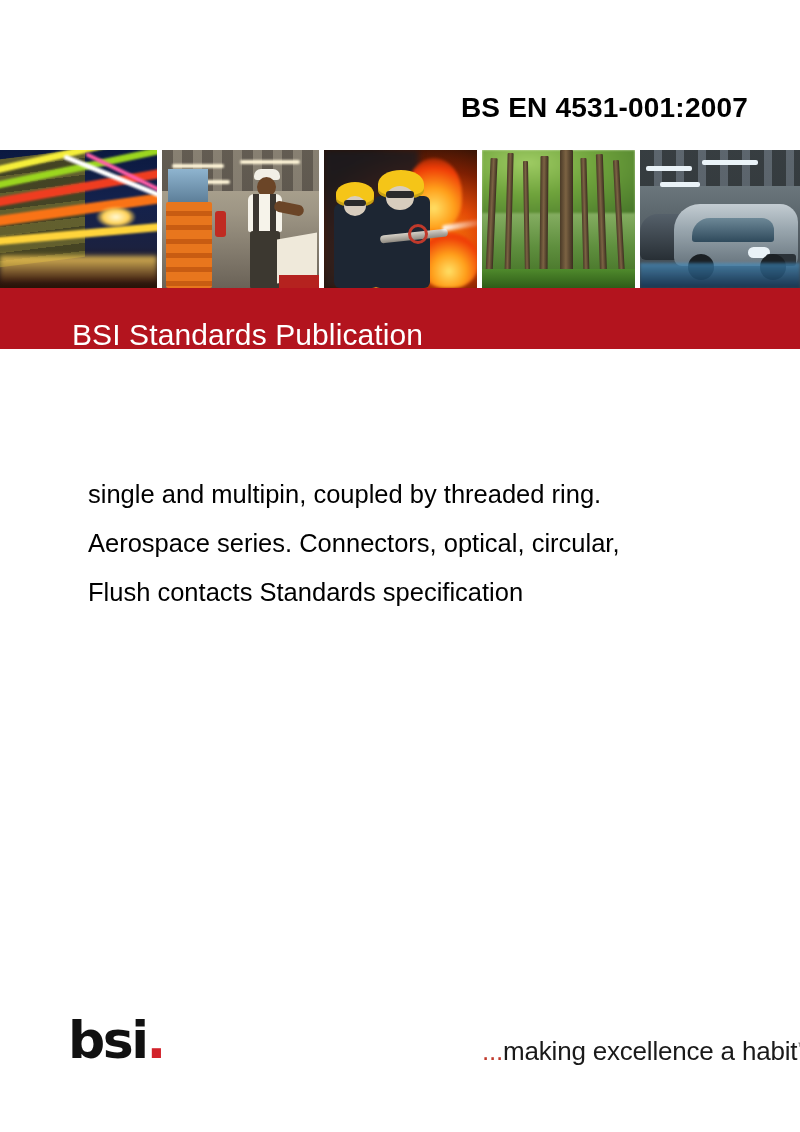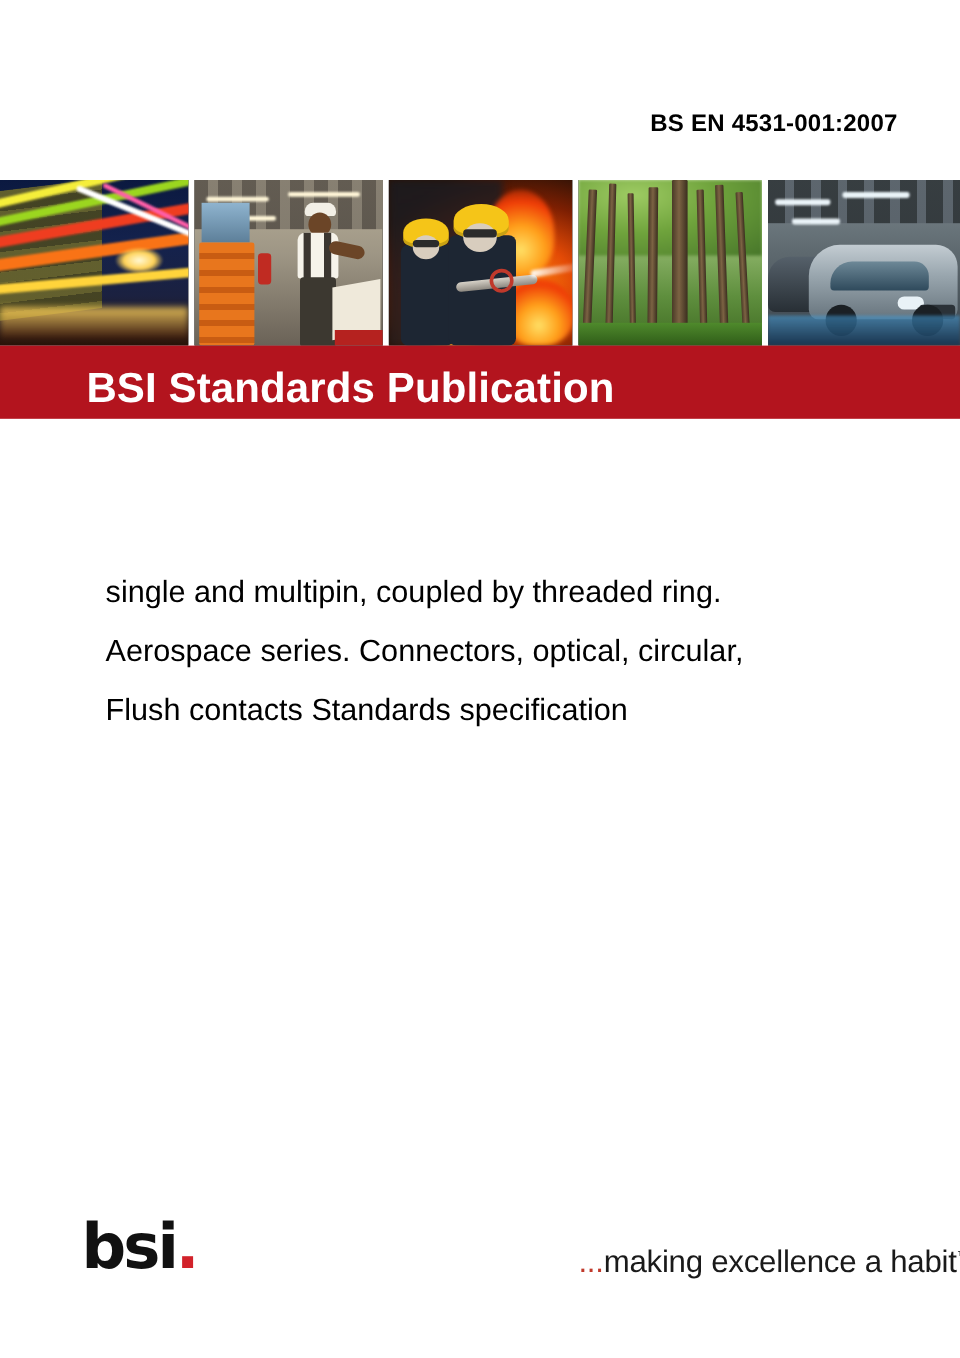--- a/index.html
+++ b/index.html
@@ -13,21 +13,21 @@
     position: relative;
     font-family: "Liberation Sans", sans-serif;
     overflow: hidden;
   }
 
   
   #std-number {
     position: absolute;
     top: 92px;
     right: 52px;
-    font-size: 20px;
+    font-size: 28px;
     font-weight: 700;
     color: #000000;
     letter-spacing: 0.2px;
     white-space: nowrap;
   }
 
   
   #photo-strip {
     position: absolute;
     left: 0;
@@ -151,23 +151,23 @@
     position: absolute;
     left: 0;
     top: 288px;
     width: 800px;
     height: 61px;
     background: #b3141e;
   }
   #banner-text {
     position: absolute;
     left: 72px;
-    top: 16px;
-    font-size: 35px;
-    font-weight: 700;
+    top: 30px;
+    font-size: 30px;
+    font-weight: 400;
     color: #ffffff;
     letter-spacing: 0.1px;
     white-space: nowrap;
   }
 
   
   #doc-title {
     position: absolute;
     left: 88px;
     top: 470px;

